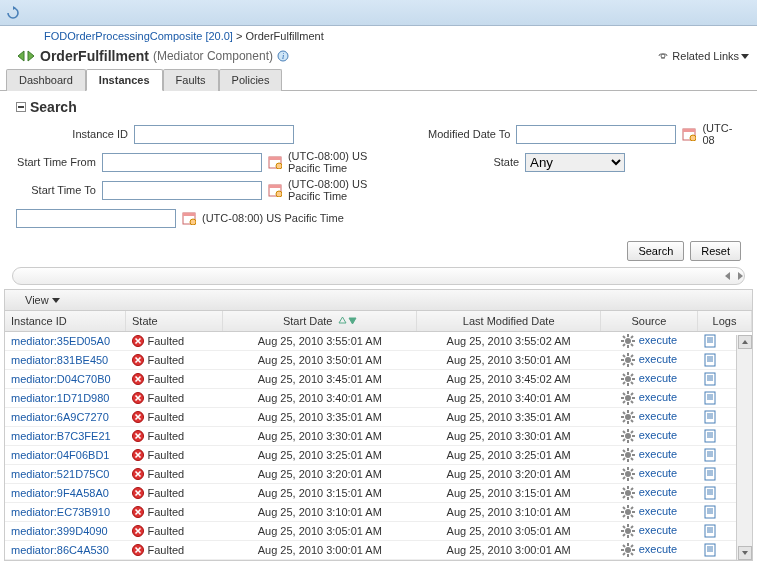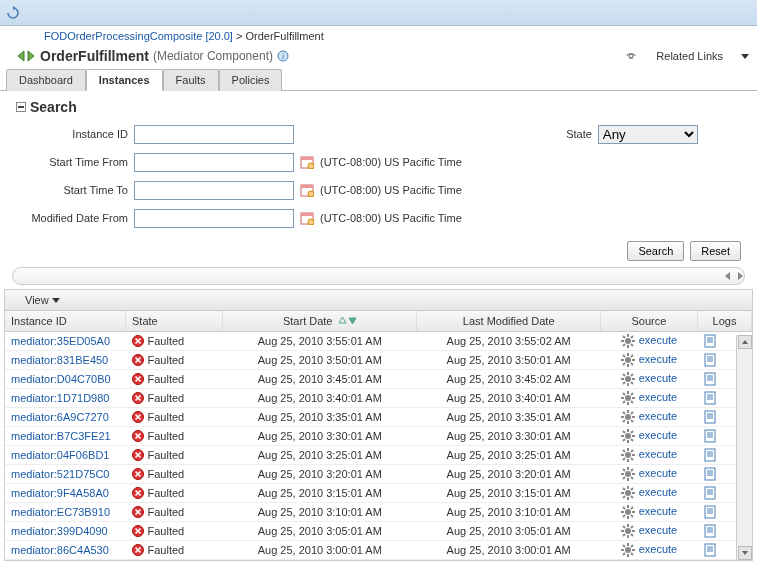--- a/index.html
+++ b/index.html
@@ -7,21 +7,21 @@
 .topbar { background: linear-gradient(#d7e7f5,#c7dbed); border-bottom: 1px solid #a5b9cd; height: 26px; display: flex; align-items: center; padding: 0 6px; justify-content: space-between; }
 .topbar-left { display: flex; align-items: center; gap: 4px; }
 .topbar-title { font-weight: bold; color: #222; }
 .page-refreshed { color: #3b3b3b; display: flex; align-items: center; gap: 4px; }
 .breadcrumb { padding: 4px 8px; font-size: 11px; }
 .breadcrumb a { color: #1a5aa8; text-decoration: none; padding-left: 36px; }
 .component-header { display: flex; align-items: center; padding: 2px 8px 4px 16px; justify-content: space-between; }
 .component-left { display: flex; align-items: center; gap: 4px; }
 .component-name { font-weight: bold; font-size: 14px; color: #333; }
 .component-type { color: #666; font-size: 12px; }
-.related-links { color: #333; display: flex; align-items: center; gap: 18px; }
+.related-links { color: #333; display: flex; align-items: center; gap: 2px; }
 .tabs { display: flex; border-bottom: 1px solid #b5b5b5; padding-left: 6px; }
 .tab { padding: 4px 12px; border: 1px solid #b5b5b5; border-bottom: none; margin-right: 0; background: #e5e5e5; cursor: pointer; border-radius: 2px 2px 0 0; position: relative; top: 1px; }
 .tab.active { background: #fff; font-weight: bold; border-bottom: 1px solid #fff; }
 .search-panel { padding: 8px 16px; }
 .search-header { display: flex; align-items: center; gap: 4px; }
 .search-title { font-weight: bold; font-size: 14px; }
 .search-form { display: flex; gap: 30px; margin-top: 8px; }
 .form-col { display: flex; flex-direction: column; gap: 6px; }
 .form-row { display: flex; align-items: center; gap: 6px; height: 22px; }
 .form-label { width: 112px; text-align: right; }
@@ -141,33 +141,44 @@
         <span>
             <svg width="14" height="14">
               <rect x="1" y="2" width="12" height="11" fill="#fff" stroke="#c66"></rect>
               <rect x="1" y="2" width="12" height="3" fill="#e99"></rect>
               <circle cx="11" cy="11" r="3" fill="#fc8" stroke="#c80"></circle>
             </svg>
           </span>
         <span class="tz-text">(UTC-08:00) US Pacific Time</span>
       </div>
       <div class="form-row">
-        <span class="form-label">Modified Date From</span>
         <input class="form-input" style="">
         <span>
             <svg width="14" height="14">
               <rect x="1" y="2" width="12" height="11" fill="#fff" stroke="#c66"></rect>
               <rect x="1" y="2" width="12" height="3" fill="#e99"></rect>
               <circle cx="11" cy="11" r="3" fill="#fc8" stroke="#c80"></circle>
             </svg>
           </span>
         <span class="tz-text">(UTC-08:00) US Pacific Time</span>
       </div>
     </div>
     <div class="form-col">
+      <div class="form-row">
+        <span class="form-label" style="width:100px">Modified Date To</span>
+        <input class="form-input" style="">
+        <span>
+            <svg width="14" height="14">
+              <rect x="1" y="2" width="12" height="11" fill="#fff" stroke="#c66"></rect>
+              <rect x="1" y="2" width="12" height="3" fill="#e99"></rect>
+              <circle cx="11" cy="11" r="3" fill="#fc8" stroke="#c80"></circle>
+            </svg>
+          </span>
+        <span class="tz-short">(UTC-08</span>
+      </div>
       <div class="form-row">
         <span class="form-label" style="width:100px">State</span>
         <select class="form-select"><option>Any</option></select>
       </div>
     </div>
   </div>
 </div>
 
 <div class="buttons-row">
   <button class="btn">Search</button>

